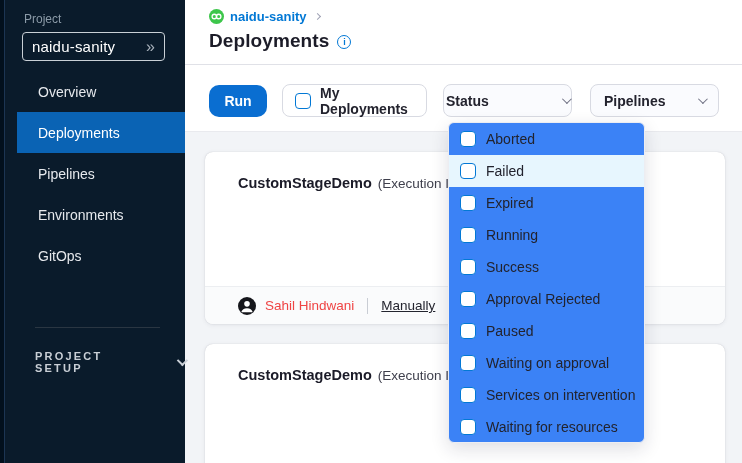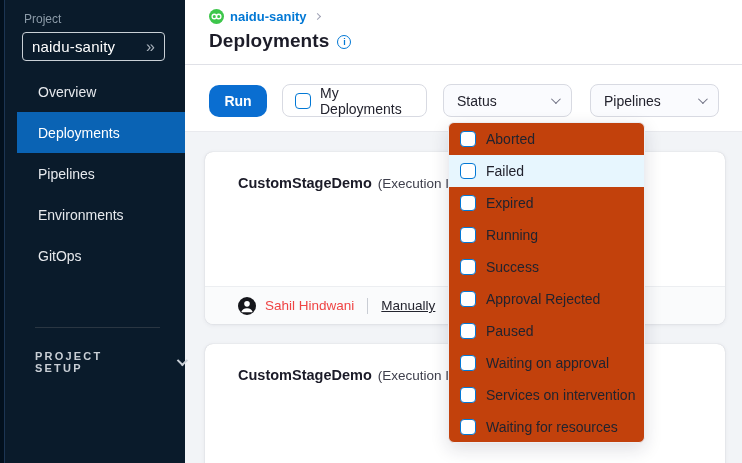--- a/index.html
+++ b/index.html
@@ -45,23 +45,23 @@
 
   .toolbar { position:absolute; left:0; top:66px; width:557px; height:66px; background:#fff;
     border-bottom:1px solid #E9EAEE; }
   .run-btn { position:absolute; left:24px; top:19px; width:58px; height:32px; background:#0A6ED1;
     border:none; border-radius:10px; color:#fff; font-size:14px; font-weight:700;
     font-family:inherit; cursor:pointer; }
   .pill { position:absolute; top:18px; height:33px; border:1px solid #D8DAE2; border-radius:8px;
     display:flex; align-items:center; background:#fff; cursor:pointer; }
   .pill.light { background:#FAFBFE; }
   .mydep { left:97px; width:145px; padding:0 12px; gap:9px; }
-  .sel-status { left:258px; width:129px; padding:0 13px; }
+  .sel-status { left:258px; width:129px; padding:0 2px; }
   .sel-pipelines { left:405px; width:129px; padding:0 13px; }
-  .pill-label { font-size:14px; font-weight:400; color:#23232E; }
+  .pill-label { font-size:14px; font-weight:700; color:#23232E; }
   .sel-chev { margin-left:auto; width:7px; height:7px; border-right:1.7px solid #6F7183;
     border-bottom:1.7px solid #6F7183; transform:rotate(45deg) translateY(-2px); }
 
   .checkbox { width:16px; height:16px; flex:0 0 16px; border:1.6px solid #0278D5;
     border-radius:4px; background:#fff; }
 
   .content { position:absolute; left:0; top:132px; width:557px; height:331px; background:#F2F4F7; }
   .card { position:absolute; left:20px; width:520px; height:172px; background:#fff;
     border-radius:8px; box-shadow:0 0 1px rgba(40,41,61,.25), 0 1px 4px rgba(96,97,112,.12); }
   .card-1 { top:20px; }
@@ -72,21 +72,21 @@
   .card-sub { font-size:13.5px; color:#3E3F4C; margin-left:6px; }
   .card-footer { position:absolute; left:0; right:0; bottom:0; height:38px; background:#FAFBFC;
     border-top:1px solid #ECEEF1; border-radius:0 0 8px 8px; display:flex; align-items:center;
     padding-left:33px; }
   .avatar { width:18px; height:18px; flex:0 0 18px; }
   .foot-name { font-size:13.5px; color:#ef4444; margin-left:9px; }
   .foot-sep { width:1px; height:16px; background:#C9CDD4; margin:0 13px; }
   .foot-trigger { font-size:13.5px; color:#24252F;text-decoration:underline; }
 
   
-  .menu { position:absolute; left:448px; top:122px; width:197px; height:321px; background:#c2410c;
+  .menu { position:absolute; left:448px; top:122px; width:197px; height:321px; background:#3b82f6;
     border:1px solid #ECEDF2; border-radius:6px; z-index:30;
     box-shadow:0 6px 18px rgba(30,30,60,.14); overflow:hidden; }
   .menu-item { height:32px; display:flex; align-items:center; padding-left:11px; cursor:pointer; }
   .menu-item.highlighted { background:#E7F6FE; }
   .menu-label { font-size:14px; color:#22232E; margin-left:10px; }
 </style>
 </head>
 <body>
 
 <div class="page">

